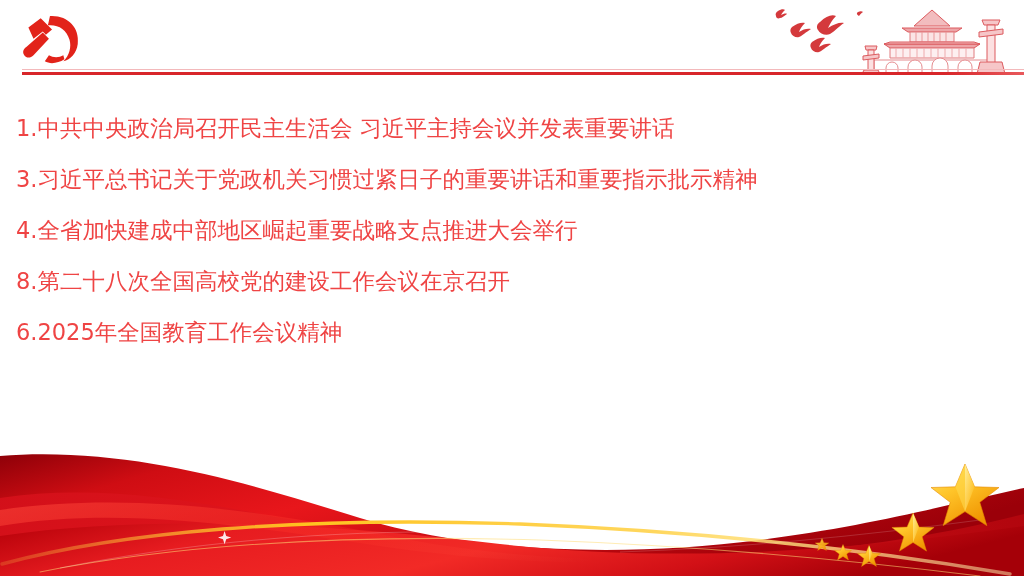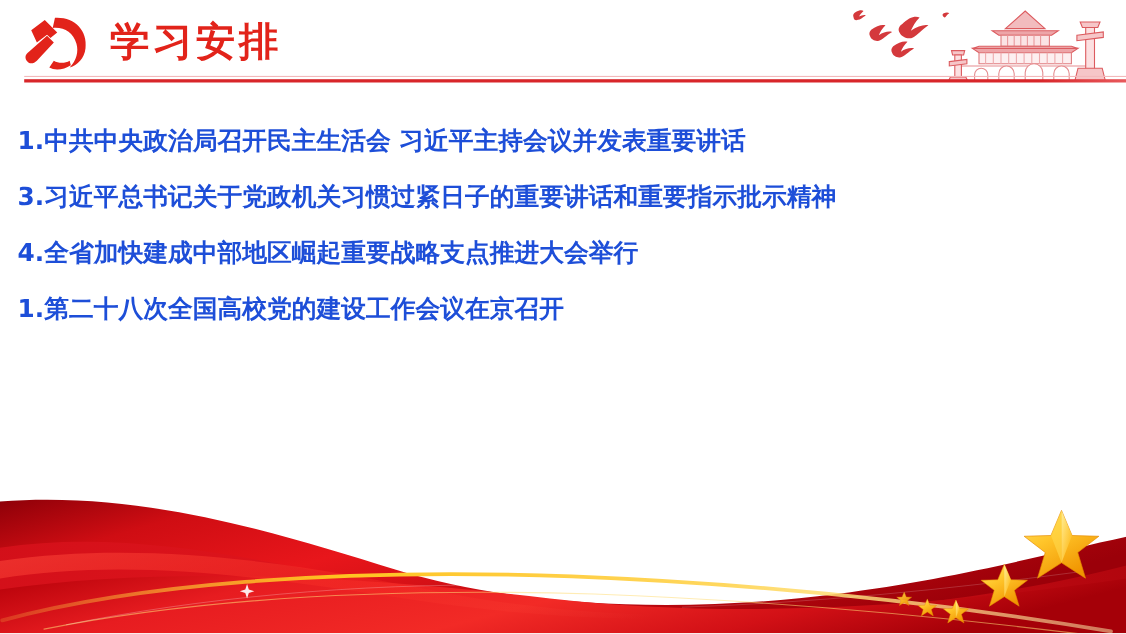--- a/index.html
+++ b/index.html
@@ -58,22 +58,22 @@
   }
 
   
   #list {
     position:absolute;
     left:16px; top:103px;
     width:1000px;
   }
   .item {
     font-size:22.5px;
-    font-weight:bold;
-    color:#1d4ed8;
+    font-weight:normal;
+    color:#ef4444;
     line-height:51px;
     letter-spacing:0px;
     white-space:normal;
     font-family:"DejaVu Sans","Liberation Sans",sans-serif;
   }
 
   
   #ribbon {
     position:absolute;
     left:0; bottom:0;
@@ -97,21 +97,20 @@
         <path d="M86 92 C74 100 58 102 48 96 L56 84 C64 89 76 89 84 84 Z" fill="#e2231a"></path>
 
         <path d="M16 30 L40 12 L62 34 L50 44 L44 38 L26 52 Z" fill="#e2231a"></path>
 
         <path d="M44 40 L56 52 L26 84 C20 90 12 90 8 84 C4 78 6 72 12 68 Z" fill="#e2231a"></path>
 
         <path d="M47 39 L59 51 L52 58 L40 46 Z" fill="#ffffff" opacity="0.0"></path>
       </svg>
     </div>
 
-    <div id="title">学习安排</div>
 
     <div id="tiananmen">
       <svg viewBox="0 0 260 76" width="260" height="76" aria-hidden="true">
         <g fill="#d4393c">
 
           <path d="M56 22 C62 16 68 14 72 16 C68 20 66 24 64 28 C70 24 76 22 80 23
                    C74 27 70 32 66 34 C62 36 56 34 54 30 C52 27 53 24 56 22 Z"></path>
 
           <path d="M28 27 C33 23 38 22 41 23 C38 26 36 29 35 32 C39 29 44 28 47 29
                    C42 32 38 36 35 37 C32 38 28 36 27 33 C26 31 26 29 28 27 Z"></path>
@@ -174,21 +173,22 @@
     </div>
 
     <div id="divider-thin"></div>
     <div id="divider"></div>
   </div>
 
   <div id="list">
     <div class="item">1.中共中央政治局召开民主生活会 习近平主持会议并发表重要讲话</div>
     <div class="item">3.习近平总书记关于党政机关习惯过紧日子的重要讲话和重要指示批示精神</div>
     <div class="item">4.全省加快建成中部地区崛起重要战略支点推进大会举行</div>
-    <div class="item">1.第二十八次全国高校党的建设工作会议在京召开</div>
+    <div class="item">8.第二十八次全国高校党的建设工作会议在京召开</div>
+    <div class="item">6.2025年全国教育工作会议精神</div>
   </div>
 
   <div id="ribbon">
     <svg viewBox="0 0 1024 136" width="1024" height="136" preserveAspectRatio="none" aria-hidden="true">
       <defs>
         <linearGradient id="g-dark" x1="0" y1="0" x2="1" y2="0.4">
           <stop offset="0%" stop-color="#8e0008"></stop>
           <stop offset="18%" stop-color="#cf0d13"></stop>
           <stop offset="40%" stop-color="#e8161b"></stop>
           <stop offset="70%" stop-color="#c00a10"></stop>

